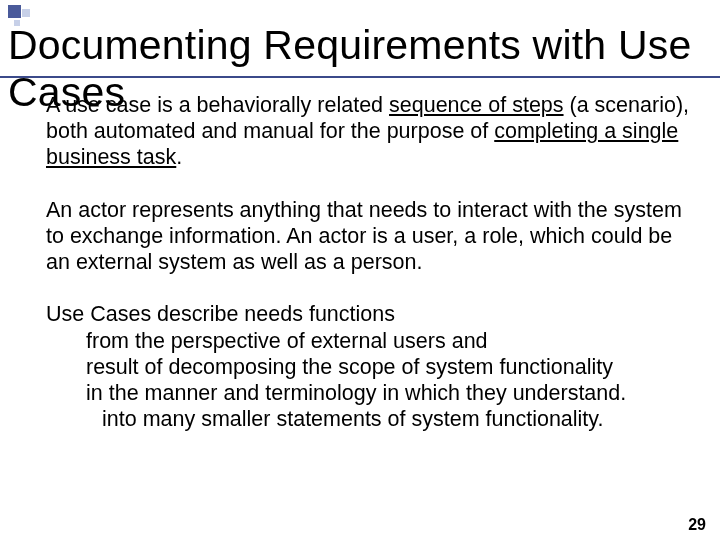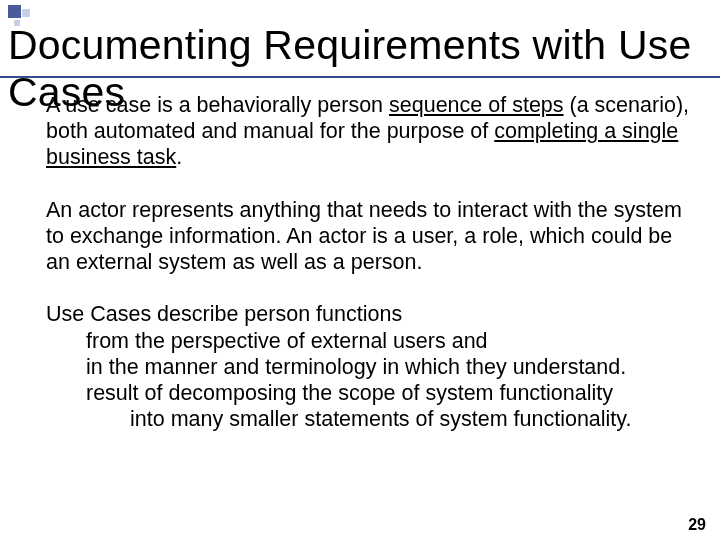--- a/index.html
+++ b/index.html
@@ -10,53 +10,53 @@
   .sq.big { width: 13px; height: 13px; left: 0; top: 0; }
   .sq.mid { width: 8px; height: 8px; left: 14px; top: 4px; background: #c7d0e8; }
   .sq.sm  { width: 6px; height: 6px; left: 6px; top: 15px; background: #c7d0e8; }
   .deco-line { position: absolute; top: 76px; left: 0; right: 0; height: 2px; background: #3b4a8a; }
   .title { position: absolute; top: 22px; left: 8px; right: 0; font-size: 41px; font-weight: 400; letter-spacing: 0.2px; }
   .body { position: absolute; top: 92px; left: 46px; right: 25px; font-size: 21.5px; line-height: 1.22; }
   .para { margin-bottom: 26px; }
   .bold { font-weight: normal; }
   .ul { text-decoration: underline; }
   .sub { margin-left: 40px; }
-  .sub2 { margin-left: 84px; }
+  .sub2 { margin-left: 56px; }
   .pagenum { position: absolute; bottom: 6px; right: 14px; font-size: 16px; font-weight: bold; }
 </style>
 </head>
 <body>
 
 <div class="slide">
 
   <div class="deco-squares">
     <div class="sq big"></div>
     <div class="sq mid"></div>
     <div class="sq sm"></div>
   </div>
 
   <h1 class="title">Documenting Requirements with Use Cases</h1>
 
   <div class="deco-line"></div>
 
   <div class="body">
 
     <div class="para">
-      <span>A </span><span class="bold">use case</span><span> is a behaviorally person </span><span class="ul">sequence of steps</span><span> (a scenario), both automated and manual for the purpose of </span><span class="ul">completing a single business task</span><span>.</span>
+      <span>A </span><span class="bold">use case</span><span> is a behaviorally related </span><span class="ul">sequence of steps</span><span> (a scenario), both automated and manual for the purpose of </span><span class="ul">completing a single business task</span><span>.</span>
     </div>
 
     <div class="para">
       <span>An </span><span class="bold">actor</span><span> represents anything that needs to interact with the system to exchange information. An actor is a user, a role, which could be an external system as well as a person.</span>
     </div>
 
     <div class="para">
-      <div>Use Cases describe person functions</div>
+      <div>Use Cases describe needs functions</div>
       <div class="sub">from the perspective of external users and</div>
+      <div class="sub">result of decomposing the scope of system functionality</div>
       <div class="sub">in the manner and terminology in which they understand.</div>
-      <div class="sub">result of decomposing the scope of system functionality</div>
       <div class="sub2">into many smaller statements of system functionality.</div>
     </div>
 
   </div>
 
   <div class="pagenum">29</div>
 
 </div>
 
 </body></html>

